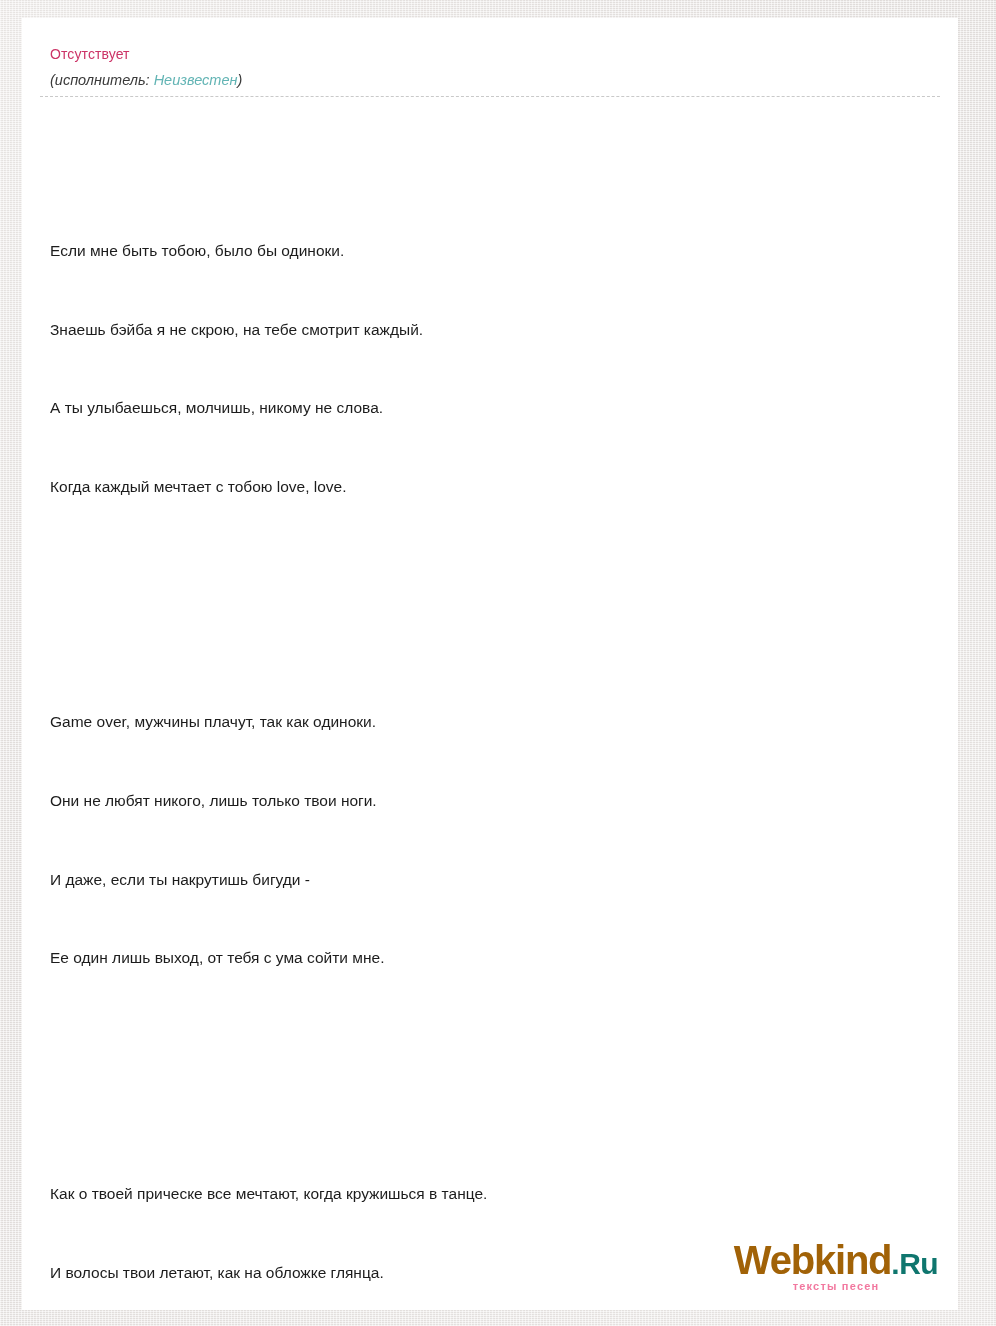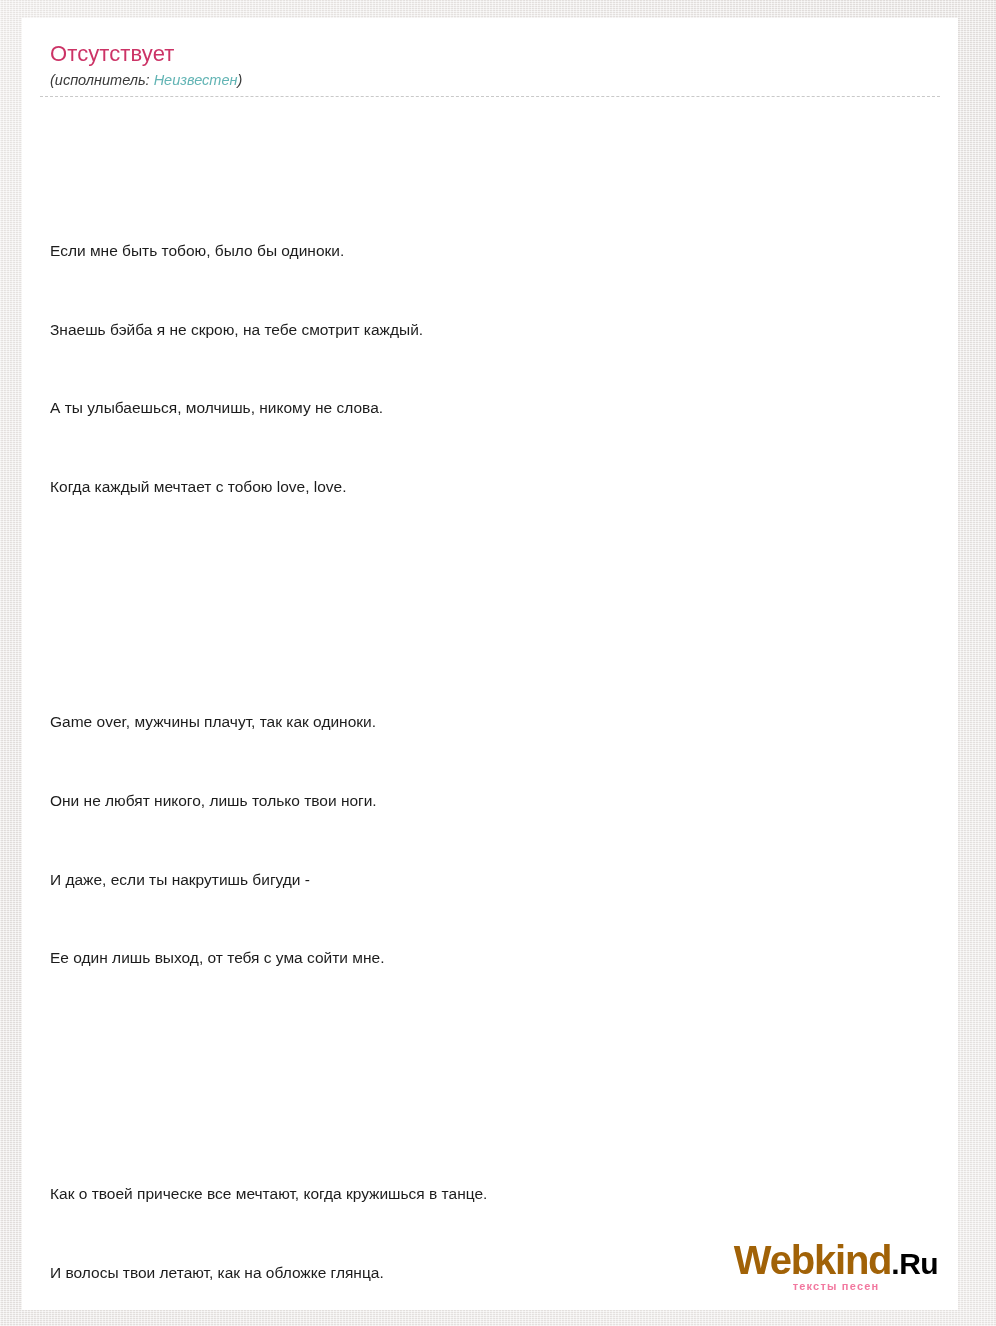--- a/index.html
+++ b/index.html
@@ -32,21 +32,21 @@
     top: 18px;
     width: 936px;
     height: 1292px;
     background: #ffffff;
     box-sizing: border-box;
     padding: 22px 18px 0 18px;
     overflow: hidden;
   }
 
   .song-title {
-    font-size: 22px;
+    font-size: 14px;
     line-height: 28px;
     color: #cc3366;
     font-weight: 400;
     margin: 0 0 2px 0;
     padding-left: 10px;
     letter-spacing: 0.1px;
   }
 
   .artist-line {
     font-size: 14.5px;
@@ -103,21 +103,21 @@
     font-size: 40px;
     line-height: 40px;
     font-weight: bold;
     letter-spacing: -1.2px;
     white-space: nowrap;
   }
   .wm-web {
     color: #a16207;
   }
   .wm-ru {
-    color: #000000;
+    color: #0f766e;
     font-size: 30px;
     letter-spacing: -0.5px;
   }
   .wm-sub {
     margin-top: -6px;
     font-size: 11px;
     line-height: 17px;
     font-weight: bold;
     color: #f2789f;
     letter-spacing: 1.2px;

